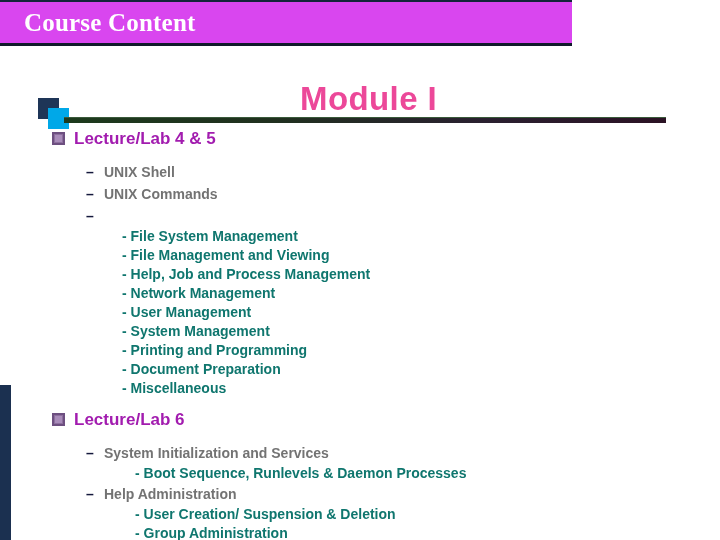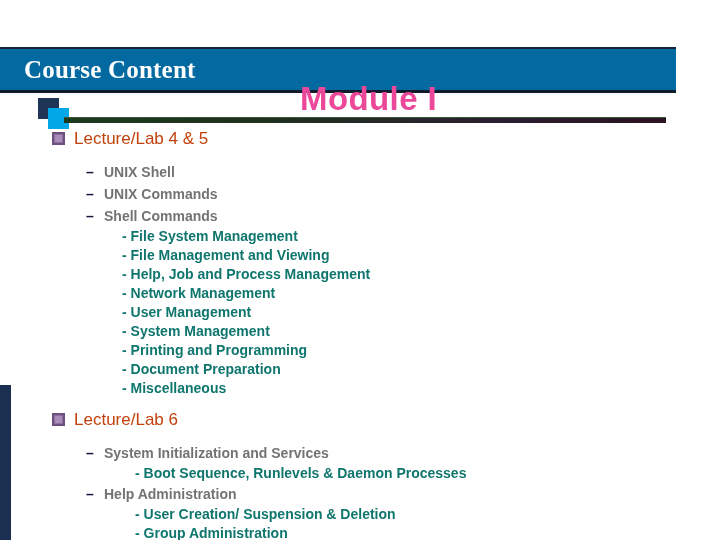--- a/index.html
+++ b/index.html
@@ -13,27 +13,26 @@
     font-family: "Liberation Sans", sans-serif;
     overflow: hidden;
     position: relative;
   }
 
   
   #title-bar {
     position: absolute;
     left: 0;
     top: 0;
-    width: 676px;
+    width: 572px;
     height: 46px;
-    background: #0369a1;
+    background: #d946ef;
     border-top: 2px solid #14253a;
     border-bottom: 3px solid #101b2b;
     box-sizing: border-box;
-    margin-top: 47px;
   }
   #title-bar-text {
     position: absolute;
     left: 24px;
     top: 7px;
     font-family: "Liberation Serif", serif;
     font-weight: bold;
     font-size: 25px;
     color: #ffffff;
     letter-spacing: 0.2px;
@@ -118,22 +117,22 @@
     content: "";
     position: absolute;
     left: 1px;
     top: 1px;
     right: 1px;
     bottom: 1px;
     background: #a98cba;
   }
   .l1-label {
     font-size: 17px;
-    font-weight: normal;
-    color: #c2410c;
+    font-weight: bold;
+    color: #a21caf;
     line-height: 21px;
     white-space: nowrap;
   }
 
   .l2-item {
     display: flex;
     align-items: flex-start;
     margin-left: 86px;
   }
   .l2-dash {
@@ -195,21 +194,20 @@
       <span class="l2-label">UNIX Shell</span>
     </div>
 
     <div class="l2-item">
       <span class="l2-dash">–</span>
       <span class="l2-label">UNIX Commands</span>
     </div>
 
     <div class="l2-item">
       <span class="l2-dash">–</span>
-      <span class="l2-label">Shell Commands</span>
     </div>
 
     <div class="l3-item">- File System Management</div>
     <div class="l3-item">- File Management and Viewing</div>
     <div class="l3-item">- Help, Job and Process Management</div>
     <div class="l3-item">- Network Management</div>
     <div class="l3-item">- User Management</div>
     <div class="l3-item">- System Management</div>
     <div class="l3-item">- Printing and Programming</div>
     <div class="l3-item">- Document Preparation</div>

